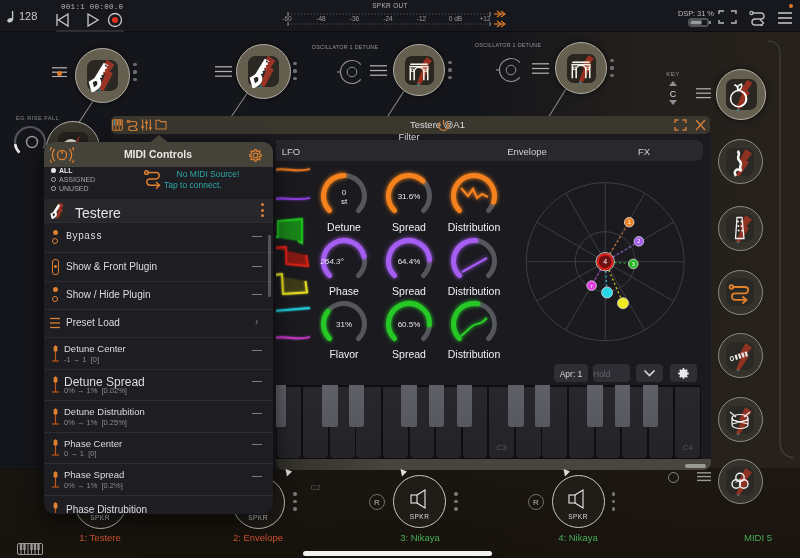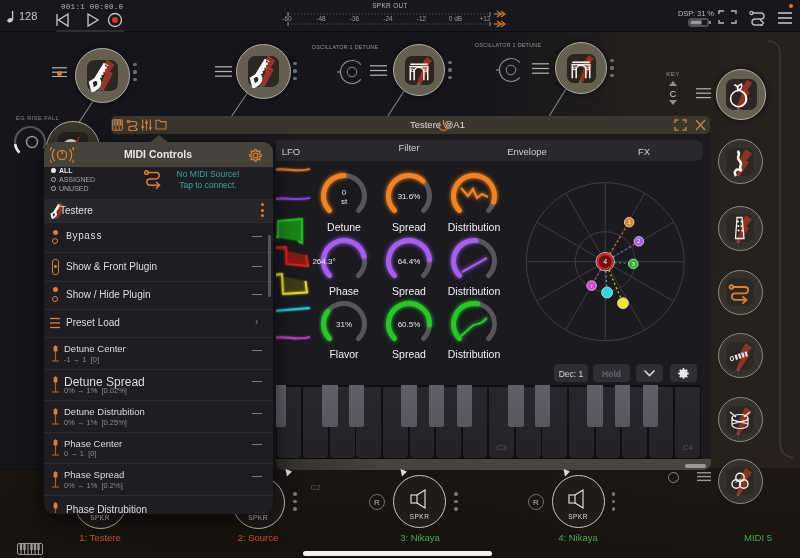--- a/index.html
+++ b/index.html
@@ -297,21 +297,21 @@
 <g stroke="#d4803a" stroke-width="1.3" fill="none">
 <path d="M1 4 V1 H4.5"></path>
         <path d="M8.5 1 H12 V4"></path>
         <path d="M12 8 V11 H8.5"></path>
         <path d="M4.5 11 H1 V8"></path>
 <path d="M22 1 L31 11 M31 1 L22 11"></path>
 </g>
     </svg>
 <div class="abs" style="left:276px;top:140px;width:427px;height:21px;background:#28282d;border-radius:0 7px 7px 0;"></div>
 <div class="txt" style="left:231px;top:145.5px;width:120px;text-align:center;font-size:9.5px;color:#d2d2d4;">LFO</div>
-<div class="txt" style="left:349px;top:142px;width:120px;text-align:center;font-size:9.5px;color:#d2d2d4;">Filter</div>
+<div class="txt" style="left:349px;top:131px;width:120px;text-align:center;font-size:9.5px;color:#d2d2d4;">Filter</div>
 <div class="txt" style="left:467px;top:145.5px;width:120px;text-align:center;font-size:9.5px;color:#d2d2d4;">Envelope</div>
 <div class="txt" style="left:584px;top:145.5px;width:120px;text-align:center;font-size:9.5px;color:#d2d2d4;">FX</div>
 <svg class="abs" style="left:276px;top:161px;" width="36" height="192" viewBox="0 0 36 192">
 <defs>
 <filter id="gl" x="-50%" y="-50%" width="200%" height="200%">
           <feGaussianBlur stdDeviation="1.2" result="b"></feGaussianBlur>
           <feMerge>
             <feMergeNode in="b"></feMergeNode>
             <feMergeNode in="SourceGraphic"></feMergeNode>
           </feMerge>
@@ -354,21 +354,21 @@
       <path d="M 15.85 149.38 A 20.5 20.5 0 1 1 46.50 176.50" stroke="#55555c" stroke-width="5" fill="none" stroke-linecap="round"></path>
       <path d="M 17.50 176.50 A 20.5 20.5 0 0 1 15.85 149.38" stroke="#28c828" stroke-width="5" fill="none" stroke-linecap="round" filter="url(#kg)"></path>
       <path d="M 117.49 162.72 A 20.5 20.5 0 0 1 111.50 176.50" stroke="#55555c" stroke-width="5" fill="none" stroke-linecap="round"></path>
       <path d="M 82.50 176.50 A 20.5 20.5 0 1 1 117.49 162.72" stroke="#28c828" stroke-width="5" fill="none" stroke-linecap="round" filter="url(#kg)"></path>
       <path d="M 165.56 141.81 A 20.5 20.5 0 0 1 176.50 176.50" stroke="#55555c" stroke-width="5" fill="none" stroke-linecap="round"></path>
       <path d="M 147.50 176.50 A 20.5 20.5 0 0 1 165.56 141.81" stroke="#28c828" stroke-width="5" fill="none" stroke-linecap="round" filter="url(#kg)"></path>
       <path d="M149 174 C 160 166, 158 163, 165 162 S 172 158, 175 156" stroke="#28c828" stroke-width="2.2" fill="none" filter="url(#kg)"></path>
     </svg>
 <div class="txt" style="left:324px;top:188px;width:40px;text-align:center;font-size:8px;color:#e8e8ea;line-height:9px;">0<br>st</div>
 <div class="txt" style="left:389px;top:192px;width:40px;text-align:center;font-size:8px;color:#e8e8ea;">31.6%</div>
-<div class="txt" style="left:304px;top:257px;width:40px;text-align:center;font-size:8px;color:#e8e8ea;">264.3°</div>
+<div class="txt" style="left:312px;top:257px;width:40px;text-align:center;font-size:8px;color:#e8e8ea;font-style:italic;">264.3°</div>
 <div class="txt" style="left:389px;top:257px;width:40px;text-align:center;font-size:8px;color:#e8e8ea;">64.4%</div>
 <div class="txt" style="left:324px;top:320px;width:40px;text-align:center;font-size:8px;color:#e8e8ea;">31%</div>
 <div class="txt" style="left:389px;top:320px;width:40px;text-align:center;font-size:8px;color:#e8e8ea;">60.5%</div>
 <div class="txt" style="left:299px;top:221px;width:90px;text-align:center;font-size:10.5px;color:#f0f0f2;">Detune</div>
 <div class="txt" style="left:364px;top:221px;width:90px;text-align:center;font-size:10.5px;color:#f0f0f2;">Spread</div>
 <div class="txt" style="left:429px;top:221px;width:90px;text-align:center;font-size:10.5px;color:#f0f0f2;">Distribution</div>
 <div class="txt" style="left:299px;top:285px;width:90px;text-align:center;font-size:10.5px;color:#f0f0f2;">Phase</div>
 <div class="txt" style="left:364px;top:285px;width:90px;text-align:center;font-size:10.5px;color:#f0f0f2;">Spread</div>
 <div class="txt" style="left:429px;top:285px;width:90px;text-align:center;font-size:10.5px;color:#f0f0f2;">Distribution</div>
 <div class="txt" style="left:299px;top:348px;width:90px;text-align:center;font-size:10.5px;color:#f0f0f2;">Flavor</div>
@@ -397,23 +397,23 @@
       <text x="113.3" y="89.9" text-anchor="middle" font-size="5.5" fill="#ffffff" font-family="Liberation Sans,sans-serif">3</text>
       <circle cx="71.6" cy="109.6" r="4.8" fill="#e040e0" stroke="#dddddd" stroke-width="0.8"></circle>
       <text x="71.6" y="111.6" text-anchor="middle" font-size="5.5" fill="#ffffff" font-family="Liberation Sans,sans-serif">r</text>
       <circle cx="87.1" cy="116.5" r="5.5" fill="#28d8e8" stroke="#dddddd" stroke-width="0.8"></circle>
       <circle cx="103.0" cy="127.2" r="5.5" fill="#f0e820" stroke="#dddddd" stroke-width="0.8"></circle>
       <circle cx="85.2" cy="85.7" r="7.5" fill="#701010" stroke="#e82018" stroke-width="2"></circle>
       <circle cx="85.2" cy="85.7" r="9.2" fill="none" stroke="#f8f0e8" stroke-width="0.9" opacity="0.85"></circle>
       <text x="85.2" y="88.2" text-anchor="middle" font-size="7" fill="#ffffff" font-family="Liberation Sans,sans-serif">4</text>
     </svg>
 <div class="abs" style="left:554px;top:363.5px;width:34px;height:18.5px;background:#2e2e34;border-radius:4px;"></div>
-<div class="txt" style="left:554px;top:368.5px;width:34px;text-align:center;font-size:8.5px;color:#d8d8da;">Dec: 1</div>
+<div class="txt" style="left:554px;top:368.5px;width:34px;text-align:center;font-size:8.5px;color:#d8d8da;">Apr: 1</div>
 <div class="abs" style="left:593px;top:363.5px;width:37px;height:18.5px;background:#2e2e34;border-radius:4px;"></div>
-<div class="txt" style="left:593px;top:368.5px;width:37px;text-align:center;font-size:8.5px;color:#63646c;font-weight:bold;">Hold</div>
+<div class="txt" style="left:593px;top:368.5px;width:37px;font-size:8.5px;color:#63646c;">Hold</div>
 <div class="abs" style="left:636px;top:363.5px;width:27px;height:18.5px;background:#2e2e34;border-radius:4px;"></div>
 <svg class="abs" style="left:643px;top:369px;" width="13" height="8" viewBox="0 0 13 8">
       <path d="M1.5 1.5 L6.5 6.5 L11.5 1.5" stroke="#d8d8da" stroke-width="1.6" fill="none"></path>
     </svg>
 <div class="abs" style="left:670px;top:363.5px;width:27px;height:18.5px;background:#2e2e34;border-radius:4px;"></div>
 <svg class="abs" style="left:677px;top:366.5px;" width="13" height="13" viewBox="0 0 24 24">
       <path fill="#e8e8ea" d="M12 8.5 a3.5 3.5 0 1 0 0 7 a3.5 3.5 0 0 0 0 -7 Z M12 6.8 a5.2 5.2 0 1 1 0 10.4 a5.2 5.2 0 0 1 0 -10.4 Z M10.7 2 h2.6 l.5 2.6 l2 .9 l2.2-1.5 l1.9 1.9 l-1.5 2.2 l.9 2 l2.6 .5 v2.6 l-2.6 .5 l-.9 2 l1.5 2.2 l-1.9 1.9 l-2.2-1.5 l-2 .9 l-.5 2.6 h-2.6 l-.5-2.6 l-2-.9 l-2.2 1.5 l-1.9-1.9 l1.5-2.2 l-.9-2 L2 13.3 v-2.6 l2.6-.5 l.9-2 L4 6 l1.9-1.9 l2.2 1.5 l2-.9 Z"></path>
     </svg>
 <div class="abs" style="left:276px;top:385px;width:425px;height:74px;background:#0e0e11;overflow:hidden;">
       <div class="abs" style="left:0.6px;top:2px;width:24.8px;height:70.5px;background:linear-gradient(#28282c,#232328);border-radius:0 0 4px 4px;"></div>
@@ -489,21 +489,21 @@
 <div class="abs" style="left:293.3px;top:492.3px;width:3.4px;height:3.4px;border-radius:50%;background:#77787c;"></div>
     <div class="abs" style="left:293.3px;top:499.8px;width:3.4px;height:3.4px;border-radius:50%;background:#77787c;"></div>
     <div class="abs" style="left:293.3px;top:507.3px;width:3.4px;height:3.4px;border-radius:50%;background:#77787c;"></div>
 <div class="abs" style="left:454.3px;top:492.3px;width:3.4px;height:3.4px;border-radius:50%;background:#77787c;"></div>
     <div class="abs" style="left:454.3px;top:499.8px;width:3.4px;height:3.4px;border-radius:50%;background:#77787c;"></div>
     <div class="abs" style="left:454.3px;top:507.3px;width:3.4px;height:3.4px;border-radius:50%;background:#77787c;"></div>
 <div class="abs" style="left:611.8px;top:492.3px;width:3.4px;height:3.4px;border-radius:50%;background:#77787c;"></div>
     <div class="abs" style="left:611.8px;top:499.8px;width:3.4px;height:3.4px;border-radius:50%;background:#77787c;"></div>
     <div class="abs" style="left:611.8px;top:507.3px;width:3.4px;height:3.4px;border-radius:50%;background:#77787c;"></div>
 <div class="txt" style="left:60px;top:532px;width:80px;text-align:center;font-size:9.5px;color:#cf5330;">1: Testere</div>
-<div class="txt" style="left:218px;top:532px;width:80px;text-align:center;font-size:9.5px;color:#cf5330;">2: Source</div>
+<div class="txt" style="left:218px;top:532px;width:80px;text-align:center;font-size:9.5px;color:#cf5330;">2: Envelope</div>
 <div class="txt" style="left:380px;top:532px;width:80px;text-align:center;font-size:9.5px;color:#47ac59;">3: Nikaya</div>
 <div class="txt" style="left:538px;top:532px;width:80px;text-align:center;font-size:9.5px;color:#47ac59;">4: Nikaya</div>
 <div class="txt" style="left:692px;top:532px;width:80px;text-align:right;font-size:9.5px;color:#47ac59;">MIDI 5</div>
 <svg class="abs" style="left:17px;top:543px;" width="26" height="12" viewBox="0 0 26 12">
 <rect x="0.5" y="0.5" width="25" height="11" rx="1.5" fill="none" stroke="#9a9a98" stroke-width="1"></rect>
 <g stroke="#9a9a98" stroke-width="1">
         <line x1="4" y1="1" x2="4" y2="11"></line>
         <line x1="7.5" y1="1" x2="7.5" y2="11"></line>
         <line x1="11" y1="1" x2="11" y2="11"></line>
         <line x1="14.5" y1="1" x2="14.5" y2="11"></line>
@@ -635,21 +635,21 @@
 <div class="abs" style="left:51px;top:177px;width:4.5px;height:4.5px;border-radius:50%;border:1px solid #a8a8aa;box-sizing:border-box;"></div>
 <div class="abs" style="left:51px;top:186px;width:4.5px;height:4.5px;border-radius:50%;border:1px solid #a8a8aa;box-sizing:border-box;"></div>
 <svg class="abs" style="left:142px;top:169px;" width="22" height="20" viewBox="0 0 22 20">
 <g stroke="#dd8030" stroke-width="1.5" fill="none">
 <path d="M5 3.5 H14 a3.2 3.2 0 0 1 0 6.4 H8 a3.2 3.2 0 0 0 0 6.4 H17"></path>
 <path d="M14 13 l3.5 3.3 l-3.5 3.3"></path>
 <circle cx="4.5" cy="3.5" r="1.8"></circle>
 </g>
     </svg>
 <div class="txt" style="left:132px;top:168.5px;width:120px;text-align:center;font-size:8.5px;color:#2fa8a8;"><span style="margin-left:32px;">No MIDI Source!</span></div>
-<div class="txt" style="left:132px;top:179.5px;width:120px;text-align:center;font-size:8.5px;color:#2fa8a8;"><span style="margin-left:32px;">Tap to connect.</span></div>
+<div class="txt" style="left:132px;top:179.5px;width:120px;font-size:8.5px;color:#2fa8a8;"><span style="margin-left:32px;">Tap to connect.</span></div>
 <div class="abs" style="left:44px;top:199px;width:229px;height:22.5px;background:#26262b;"></div>
 <div class="abs" style="left:48.5px;top:202px;width:17px;height:17px;"><svg width="17" height="17" viewBox="0 0 32 32">
 <rect x="1" y="1" width="30" height="30" rx="7" fill="#2b2824"></rect>
 <path d="M20 0.5 L27.5 5.5 L23 12 L26 14 L17 31 L12.8 29.8 L18.5 14.5 L15.5 13 Z" fill="#9e3526"></path>
 <g stroke="#6e2418" stroke-width="0.5" opacity="0.8">
 <line x1="19" y1="2" x2="25" y2="6"></line>
           <line x1="18" y1="5" x2="24" y2="9"></line>
           <line x1="17.5" y1="8" x2="23" y2="11.5"></line>
 <line x1="20" y1="15" x2="24" y2="17"></line>
           <line x1="18.5" y1="18" x2="22.5" y2="20"></line>
@@ -658,21 +658,21 @@
           <line x1="15" y1="27" x2="19" y2="29"></line>
 </g>
 <path d="M13.5 28 L11 31.5 L14.5 32 Z" fill="#2e6f7f"></path>
 <path d="M7.3 19.8 L17.2 3.6 L22.0 6.4 L19.7 7.0 L20.4 9.3 L18.1 9.9 L18.8 12.1 L16.5 12.7 L17.2 15.0 L14.9 15.6 L15.6 17.9 L13.3 18.5 L14.0 20.7 L11.7 21.3 L12.4 23.6 Z" fill="#ffffff"></path>
 <circle cx="19.2" cy="6.3" r="0.9" fill="#2b2824"></circle>
 <g transform="translate(2.0,22.3) rotate(-31) scale(1.12)">
 <path d="M0.6 0 H6.4 C9.3 0 10.8 1.9 10.3 4.4 C9.8 7.5 6.9 9.8 3.4 9.8 H-2.2 Z" fill="#ffffff"></path>
 <path d="M3.3 2.4 H5.1 C6.3 2.4 6.9 3.2 6.7 4.2 C6.4 5.5 5.2 6.6 3.7 6.6 H2.0 Z" fill="#2b2824"></path>
 </g>
 </svg></div>
-<div class="txt" style="left:60px;top:204.5px;font-size:10px;color:#e4e4e6;">Testere</div>
+<div class="txt" style="left:75px;top:204.5px;font-size:14px;color:#e4e4e6;">Testere</div>
 <div class="abs" style="left:261px;top:203.2px;width:3px;height:3px;border-radius:50%;background:#dd8030;"></div>
     <div class="abs" style="left:261px;top:208.8px;width:3px;height:3px;border-radius:50%;background:#dd8030;"></div>
     <div class="abs" style="left:261px;top:214.4px;width:3px;height:3px;border-radius:50%;background:#dd8030;"></div>
 <div class="abs" style="left:44px;top:221.5px;width:229px;height:1px;background:#2c2c31;"></div>
 <div class="abs" style="left:52.5px;top:229.8px;width:5px;height:5px;border-radius:50%;background:#dd8030;"></div>
 <div class="abs" style="left:52px;top:238.2px;width:6px;height:6px;border-radius:50%;border:1.3px solid #dd8030;box-sizing:border-box;"></div>
 <div class="txt" style="left:66px;top:230.8px;font-size:10px;color:#dededf;font-family:Liberation Mono, monospace;">Bypass</div>
 <div class="txt" style="left:252px;top:230.2px;font-size:10px;color:#9a9a9e;">—</div>
 <div class="abs" style="left:44px;top:252px;width:229px;height:1px;background:#2c2c31;"></div>
 <div class="abs" style="left:52px;top:258.5px;width:6.5px;height:16px;border:1.3px solid #dd8030;border-radius:3px;box-sizing:border-box;"></div>

